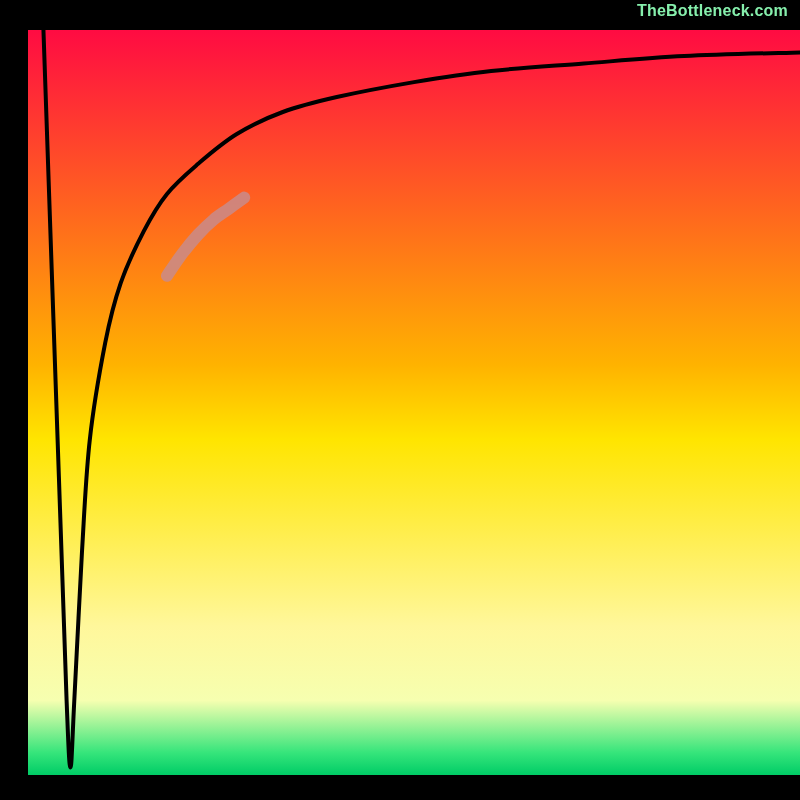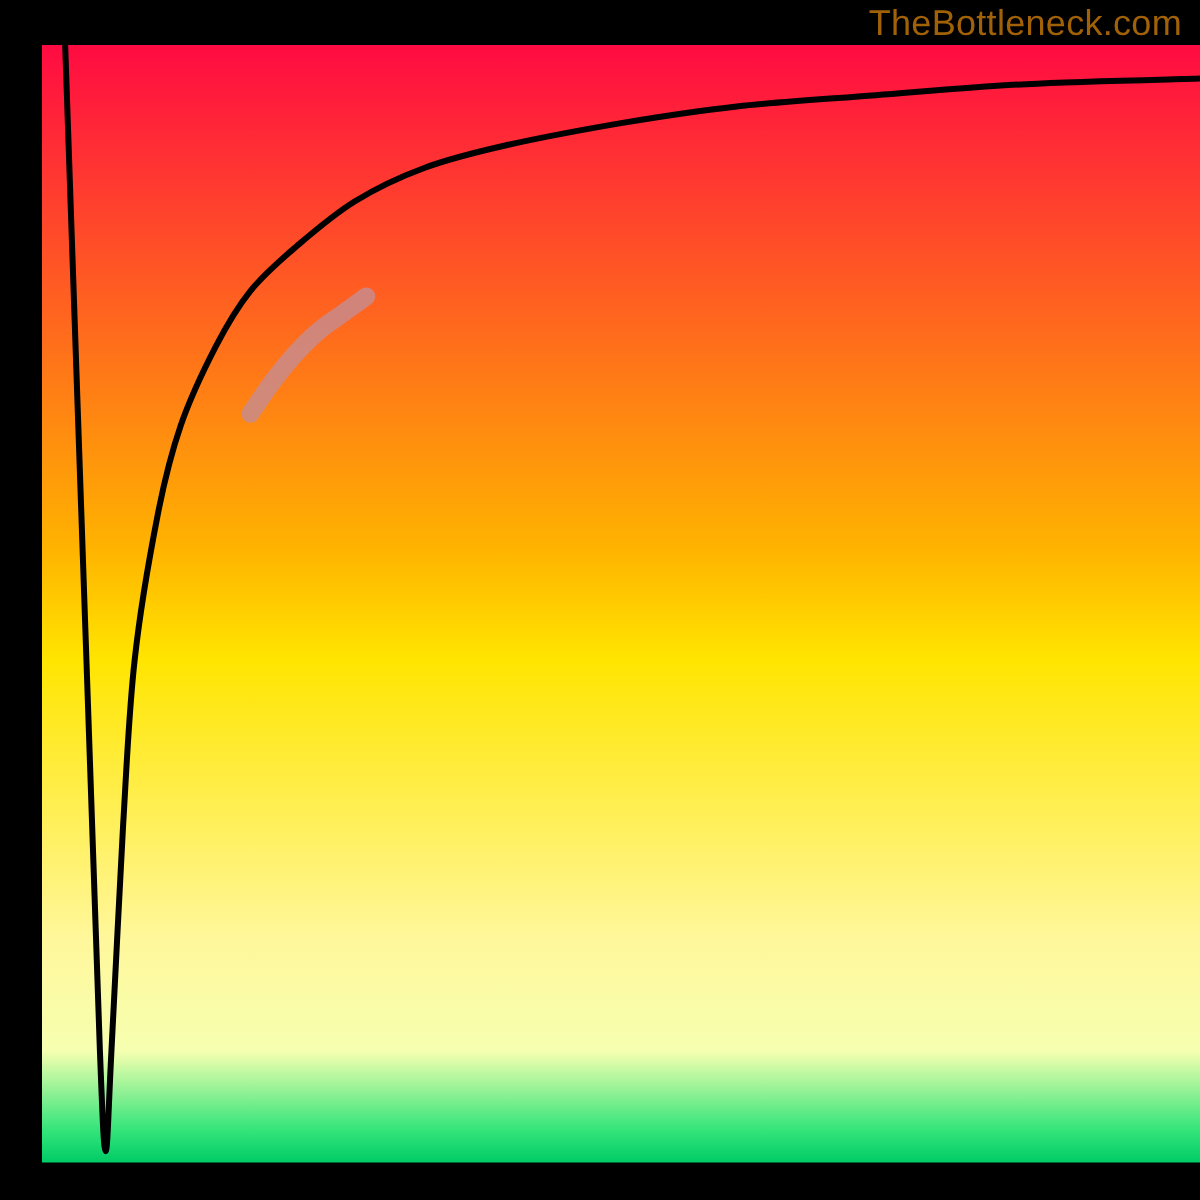--- a/index.html
+++ b/index.html
@@ -16,23 +16,23 @@
     top: 0;
     width: 800px;
     height: 800px;
     background: #000000;
   }
   .watermark {
     position: absolute;
     top: 2px;
     right: 12px;
     font-family: Arial, Helvetica, sans-serif;
-    font-size: 24px;
-    font-weight: 400;
-    color: #a16207;
+    font-size: 16px;
+    font-weight: 700;
+    color: #86efac;
     letter-spacing: 0.2px;
     z-index: 10;
   }
   svg {
     position: absolute;
     left: 0;
     top: 0;
   }
 </style>
 </head>

